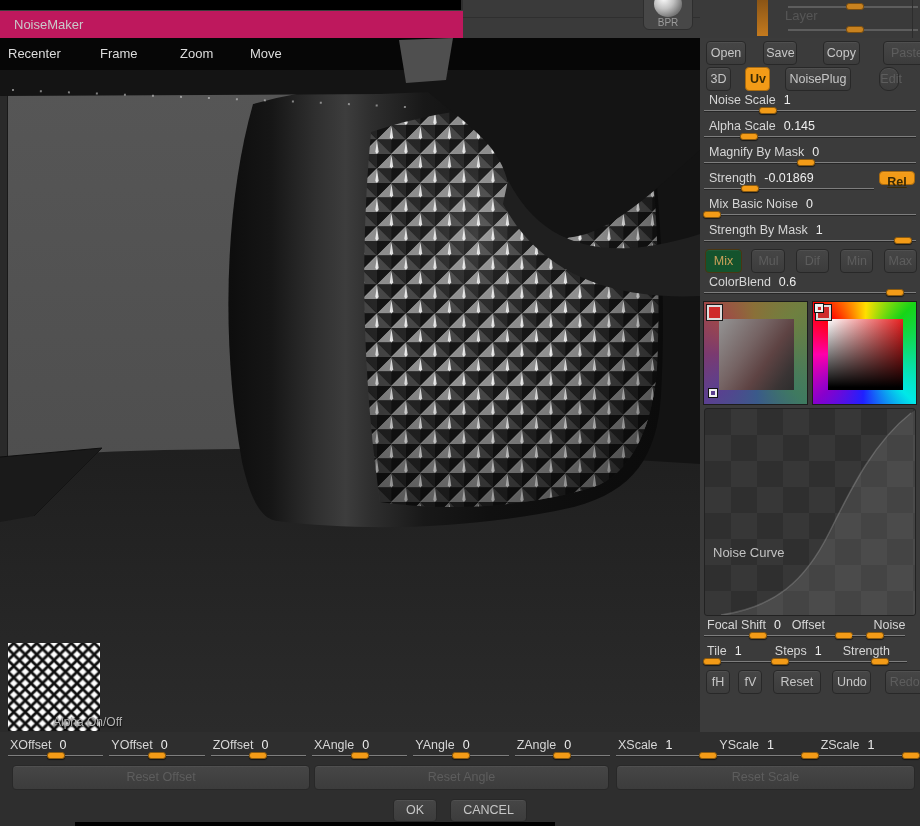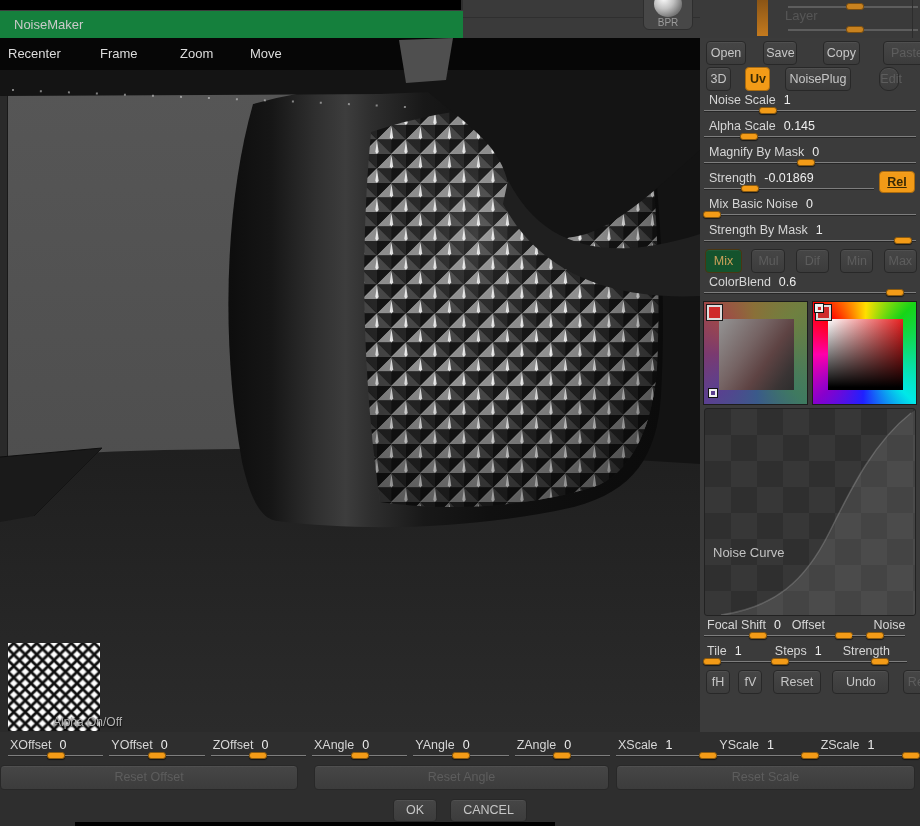--- a/index.html
+++ b/index.html
@@ -24,21 +24,21 @@
     background:radial-gradient(circle at 35% 30%,#fafafa,#c0c0c0 40%,#7a7a7a 72%,#4e4e4e 100%);}
   .bpr-label{position:absolute;left:0;right:0;bottom:1px;text-align:center;font-size:10px;color:#9b9b9b;}
   .bg-orange-bar{position:absolute;left:294px;top:0;width:11px;height:36px;background:linear-gradient(#8a5516,#c47a1e);}
   .bg-layer-label{position:absolute;left:322px;top:8px;font-size:13px;color:#565656;}
   .bg-track{position:absolute;height:2px;background:#5d5d5d;left:325px;width:130px;}
   .bg-handle{position:absolute;width:18px;height:7px;border-radius:3px;background:var(--accent-dim);border:1px solid #7a4e10;}
   .bg-vdiv{position:absolute;left:449px;top:0;width:1px;height:38px;background:#2d2d2d;}
 
   
   .black-strip{position:absolute;left:0;top:0;width:461px;height:11px;background:#000;}
-  .titlebar{position:absolute;left:0;top:10px;width:463px;height:28px;background:#15803d;border-top:1px solid #3c3c3c;}
+  .titlebar{position:absolute;left:0;top:10px;width:463px;height:28px;background:#be185d;border-top:1px solid #3c3c3c;}
   .titlebar span{position:absolute;left:14px;top:6px;font-size:13px;color:#cacaca;}
 
   
   .viewport{position:absolute;left:0;top:38px;width:700px;height:694px;background:#4f4f4f;}
   .viewport svg{display:block;}
   .menu{position:absolute;left:0;top:0;width:100%;height:32px;}
   .menu span{position:absolute;top:8px;font-size:13px;color:#dcdcdc;cursor:default;}
   .alpha-thumb{position:absolute;left:8px;top:605px;width:92px;height:88px;}
   .alpha-thumb .cap{position:absolute;left:2px;bottom:2px;font-size:12px;color:#b4b4b4;text-shadow:0 1px 2px #000;white-space:nowrap;padding-left:43px;}
 
@@ -52,21 +52,21 @@
   .btn.active-dim{background:#14532d;color:#caa15a;border-color:#4a3512;}
   .file-row,.mode-row,.blend-row{height:26px;padding-top:1px;white-space:nowrap;}
   .slider-row{position:relative;height:26px;padding:1px 2px 0 2px;}
   .slider-label{padding-left:5px;font-size:12.5px;color:#d6d6d6;height:15px;white-space:nowrap;}
   .slider-label .val{margin-left:8px;color:#ededed;}
   .slider-row.disabled .slider-label{color:#5e5e5e;}
   .slider-row.disabled .slider-label .val{color:#5e5e5e;}
   .track{position:relative;margin-top:2px;height:2px;background:#7e7e7e;border-bottom:1px solid #262626;}
   .handle{position:absolute;top:-3px;width:18px;height:7px;border-radius:3px;background:var(--accent);
     border:1px solid #8a5a10;transform:translateX(-50%);box-shadow:0 1px 1px rgba(0,0,0,.6);}
-  .rel-btn{position:absolute;right:3px;top:1px;width:36px;height:22px;line-height:20px;text-decoration:underline;}
+  .rel-btn{position:absolute;right:3px;top:1px;width:36px;height:14px;line-height:20px;text-decoration:underline;}
   .strength .track{width:80%;}
   .pickers{display:flex;gap:4px;height:106px;padding:1px 1px;}
   .picker{position:relative;width:106px;height:104px;border:1px solid #1c1c1c;}
   .picker .sq{position:absolute;left:15px;top:17px;right:13px;bottom:14px;}
   .picker-left{background:conic-gradient(from 315deg,#a04848,#8a7038 12%,#6f8040 25%,#3f7a60 50%,#3a5a8a 62%,#5a4090 75%,#7a3a70 87%,#a04848);}
   .picker-left .sq{background:linear-gradient(125deg,#949494 0%,#756363 40%,#5e4343 62%,#3a3434 85%,#2d2d2d 100%);}
   .picker-right{background:conic-gradient(from 315deg,#ff0000,#ffe000 13%,#17d417 25%,#00e8e8 50%,#2020ff 63%,#8800cc 75%,#ff00aa 87%,#ff0000);}
   .picker-right .sq{background:linear-gradient(to bottom,rgba(0,0,0,0),#000 96%),linear-gradient(to right,#fff,#e82020);}
   .swatch{position:absolute;left:3px;top:3px;width:15px;height:15px;background:#cf2b2b;border:2px solid #ddd;outline:1px solid #1a1a1a;}
   .sel{position:absolute;width:8px;height:8px;border:2px solid #f0f0f0;outline:1px solid #111;}
@@ -82,21 +82,21 @@
   .m1a{width:40%;} .m1b{width:30%;} .m1c{width:25%;text-align:right;}
   .m2{width:32%;}
   .tool-row{height:26px;padding:2px 0 0 4px;white-space:nowrap;}
 
   
   .footer{position:absolute;left:0;top:732px;width:920px;height:94px;background:var(--footer-bg);}
   .t-strip{position:absolute;left:8px;top:6px;right:6px;display:flex;gap:6px;}
   .t-col{flex:1;position:relative;}
   .t-col .slider-label{padding-left:2px;}
   .reset-btn{position:absolute;top:33px;height:25px;line-height:23px;}
-  .r1{left:0;width:298px;} .r2{left:314px;width:295px;} .r3{left:616px;width:299px;}
+  .r1{left:12px;width:298px;} .r2{left:314px;width:295px;} .r3{left:616px;width:299px;}
   .ok-row{position:absolute;left:0;right:0;top:67px;display:flex;justify-content:center;gap:13px;}
   .ok-row .btn{height:23px;line-height:21px;padding:0 12px;}
   .black-bottom{position:absolute;left:75px;bottom:0;width:480px;height:4px;background:#000;}
 </style>
 </head>
 <body>
 
 <div class="root">
 
   <div class="bg-ui">
@@ -352,21 +352,21 @@
         <div class="track">
             <div class="handle" style="left: 60%;"></div>
           </div>
       </div>
     </div>
 
     <div class="tool-row">
       <span class="btn" style="width:24px;margin-right:4px;">fH</span>
       <span class="btn" style="width:24px;margin-right:6px;">fV</span>
       <span class="btn" style="width:48px;margin-right:7px;">Reset</span>
-      <span class="btn" style="width:57px;margin-right:9px;">Undo</span>
+      <span class="btn" style="width:39px;margin-right:9px;">Undo</span>
       <span class="btn disabled" style="width:40px;">Redo</span>
     </div>
   </div>
 
   <div class="footer">
     <div class="t-strip">
       <div class="t-col">
         <div class="slider-label"><span>XOffset</span><span class="val">0</span></div>
         <div class="track">
             <div class="handle" style="left: 50%;"></div>

